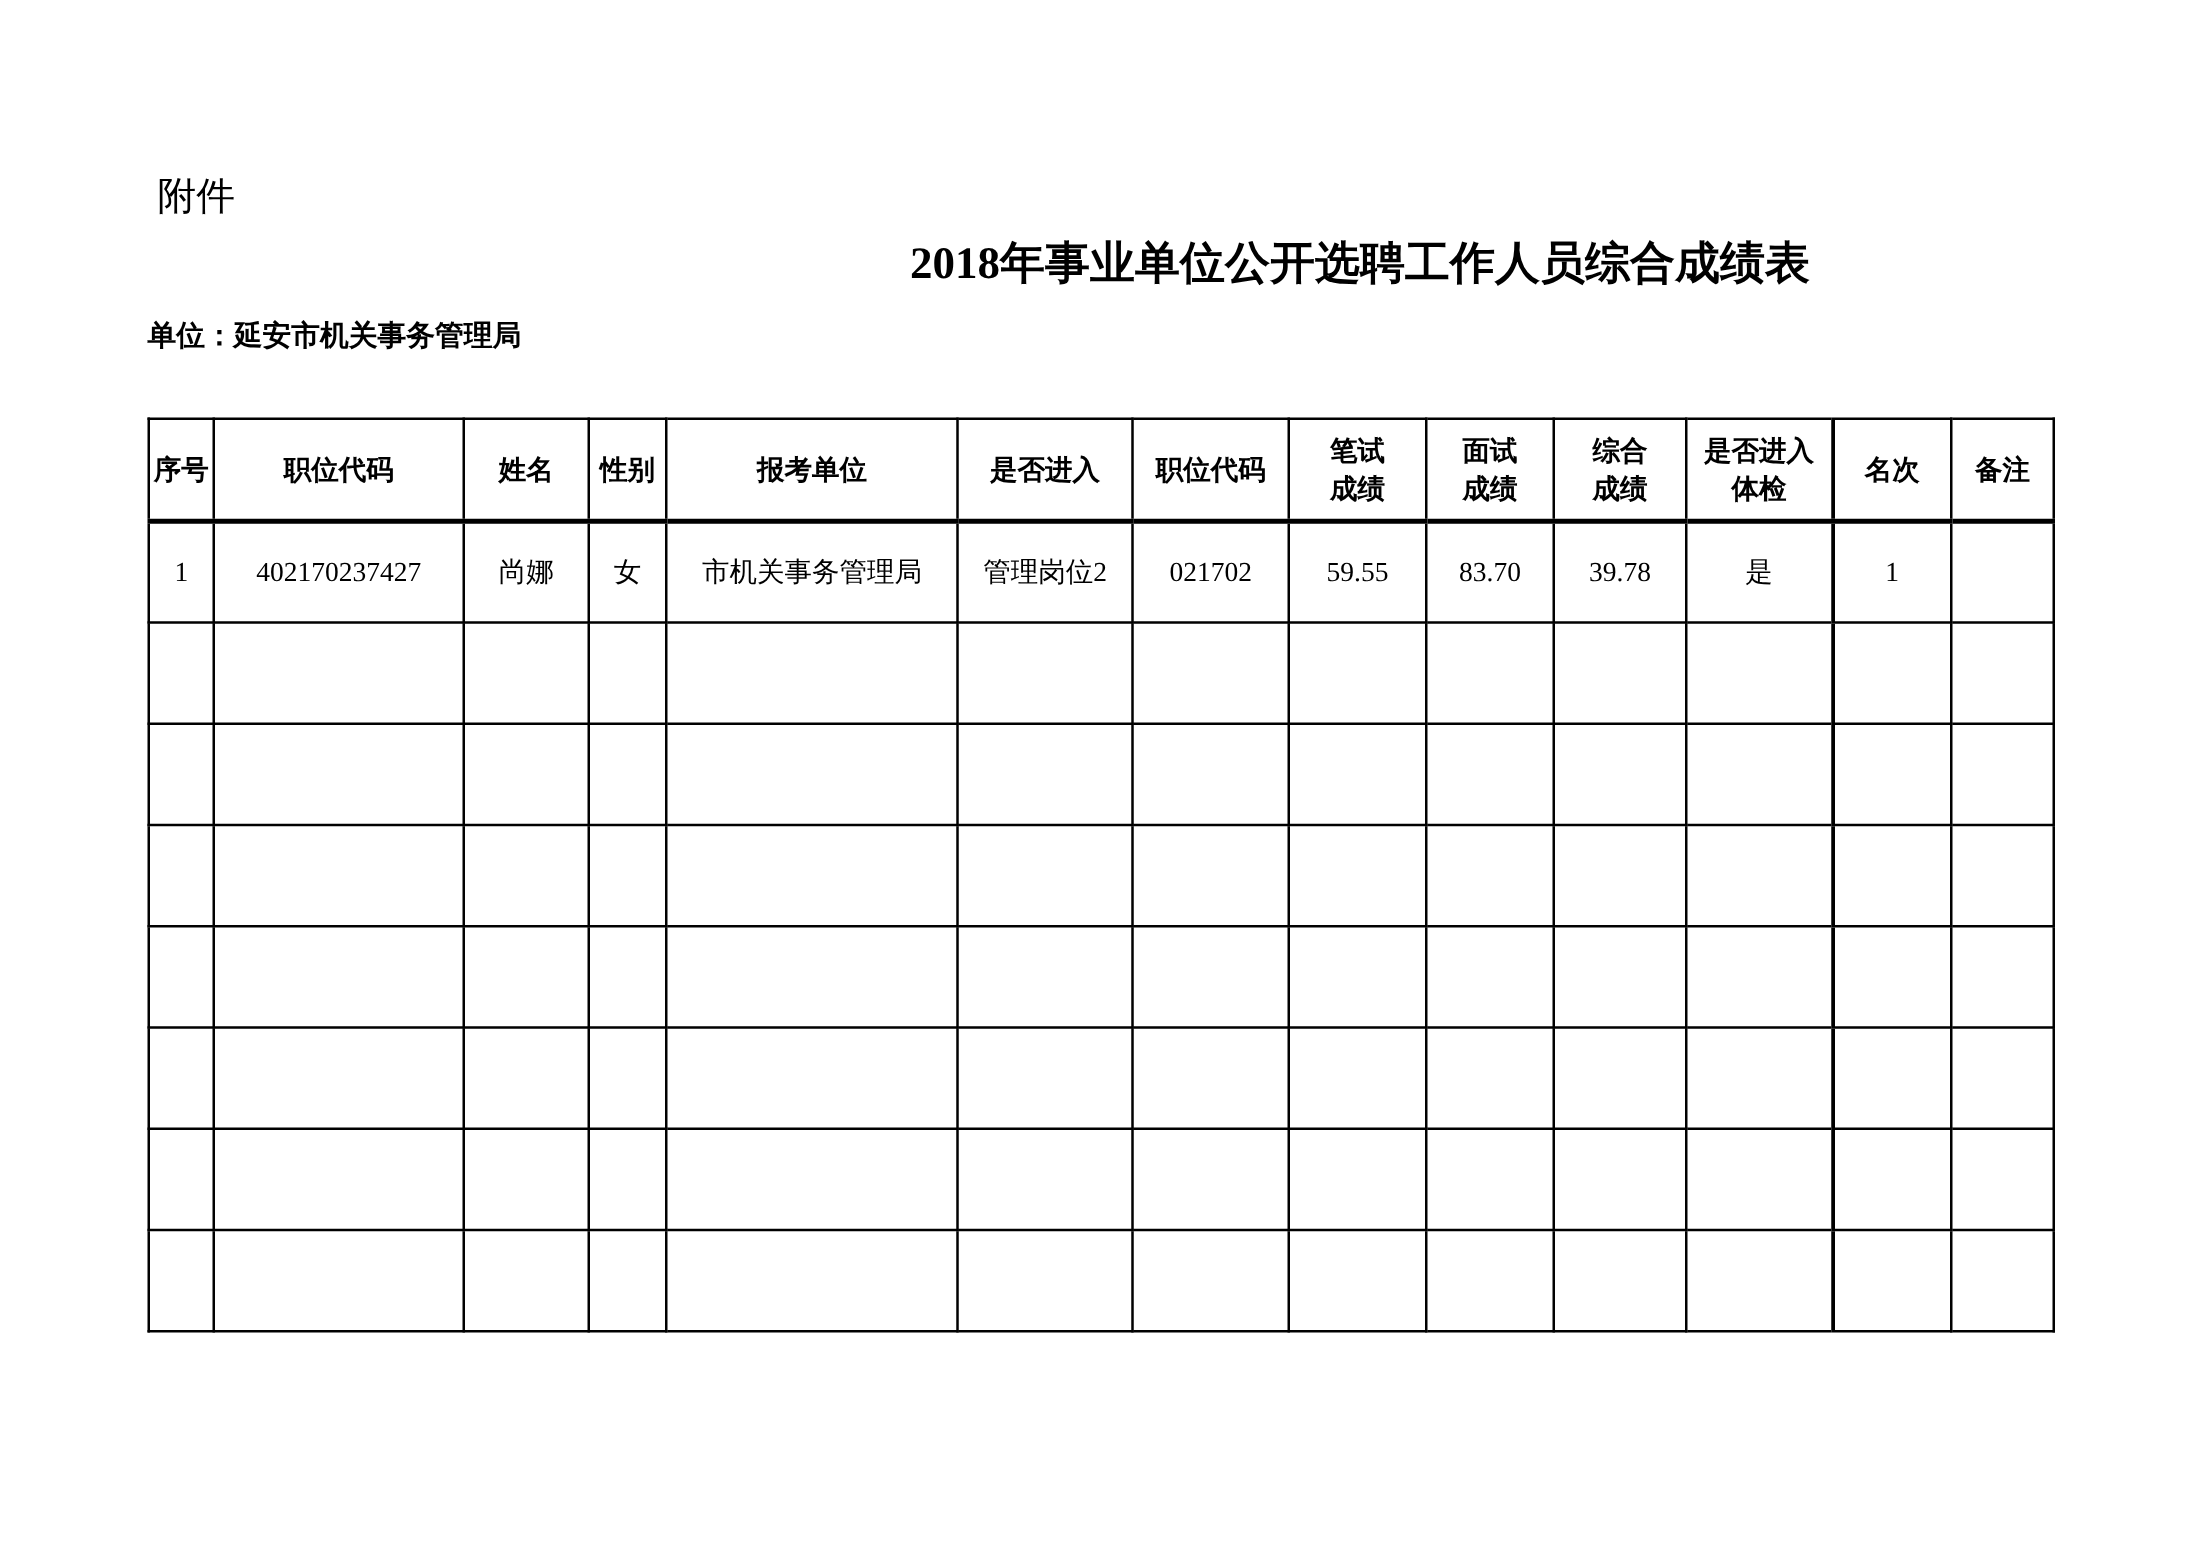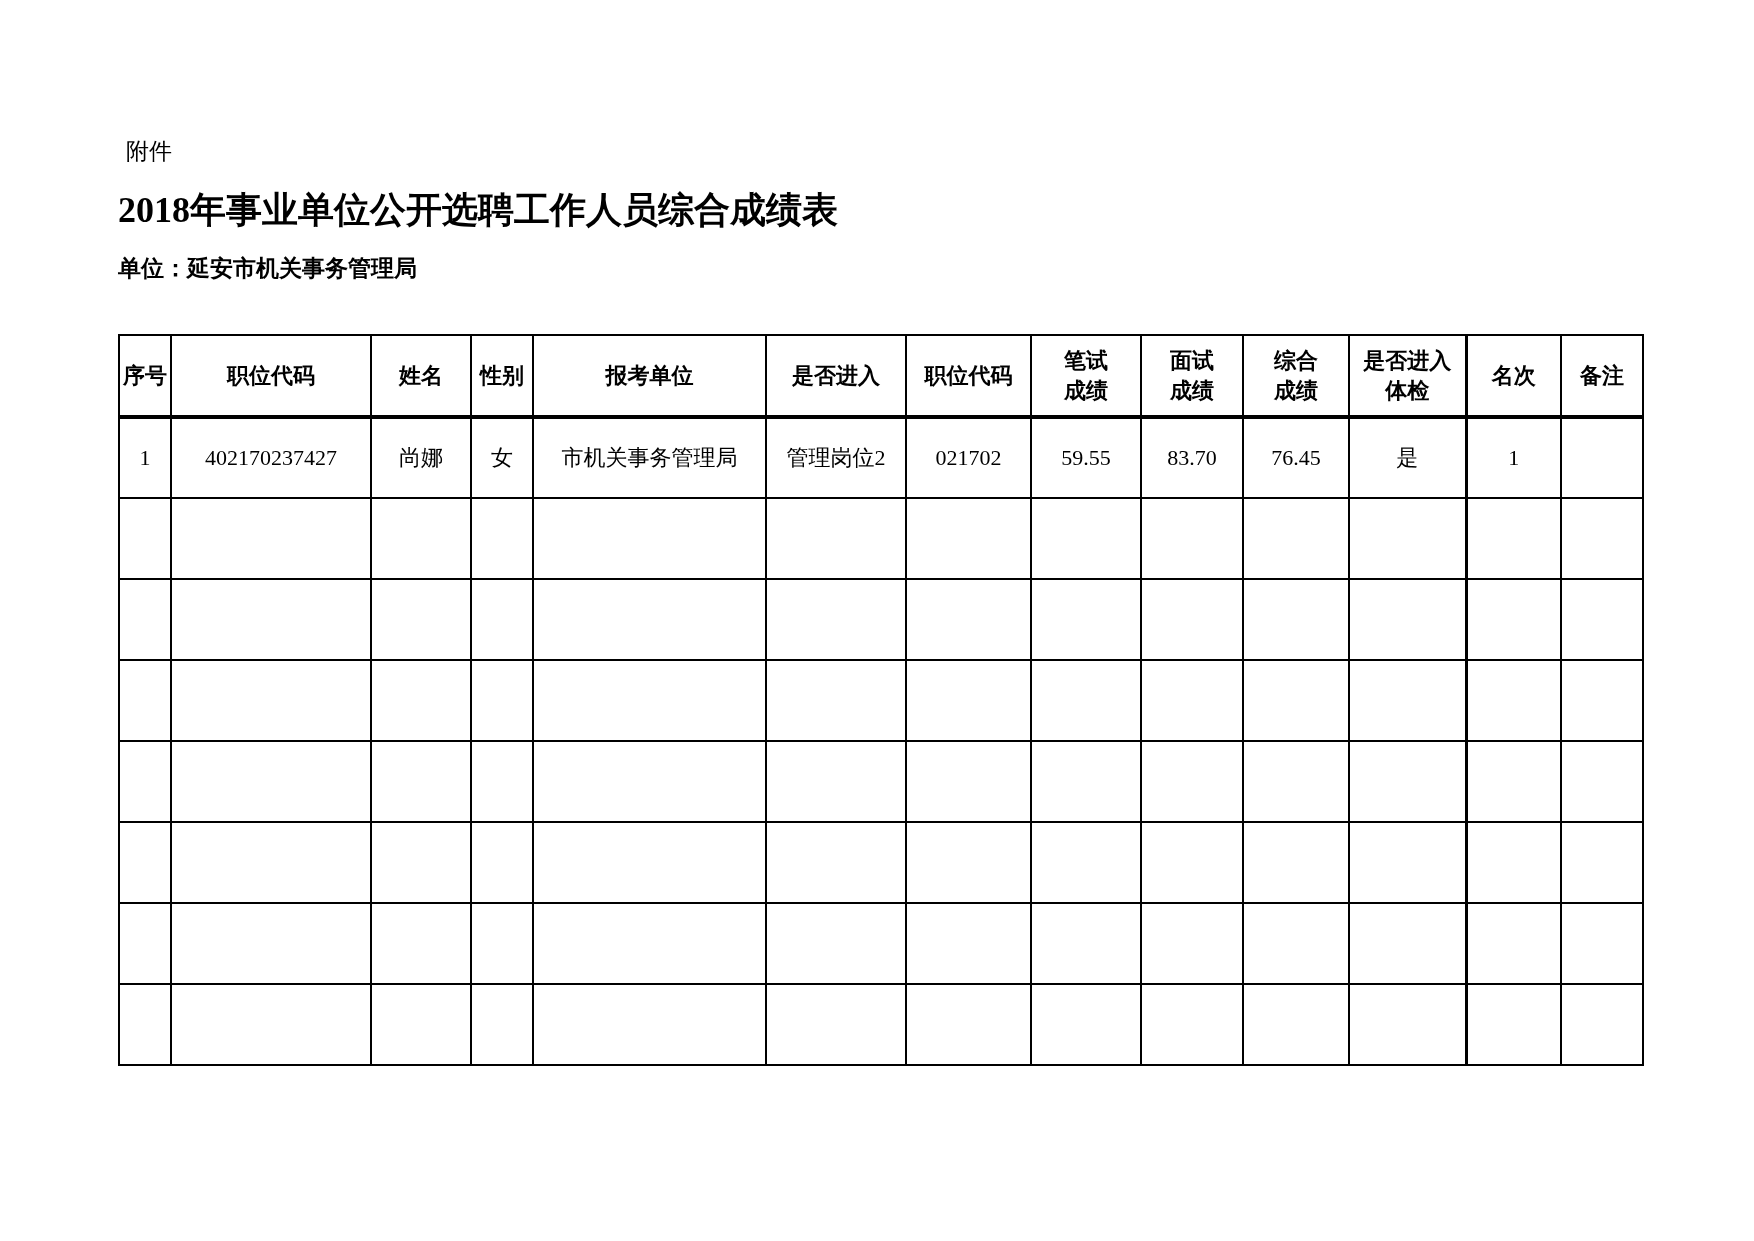--- a/index.html
+++ b/index.html
@@ -12,29 +12,29 @@
     background: #ffffff;
     position: relative;
     font-family: "Liberation Serif", "DejaVu Serif", serif;
     color: #000000;
     overflow: hidden;
   }
   .attachment-label {
     position: absolute;
     left: 126px;
     top: 136px;
-    font-size: 23px;
+    font-size: 31px;
     font-weight: normal;
   }
   .doc-title {
     position: absolute;
     left: 118px;
     top: 186px;
     width: 1330px;
-    text-align: left;
+    text-align: right;
     font-size: 36px;
     font-weight: bold;
     white-space: nowrap;
   }
   .unit-line {
     position: absolute;
     left: 118px;
     top: 253px;
     font-size: 23px;
     font-weight: bold;
@@ -127,21 +127,21 @@
     <tr>
       <td>1</td>
       <td>402170237427</td>
       <td>尚娜</td>
       <td>女</td>
       <td>市机关事务管理局</td>
       <td>管理岗位2</td>
       <td>021702</td>
       <td>59.55</td>
       <td>83.70</td>
-      <td>76.45</td>
+      <td>39.78</td>
       <td>是</td>
       <td>1</td>
       <td></td>
     </tr>
   <tr>
         <td></td>
         <td></td>
         <td></td>
         <td></td>
         <td></td>

